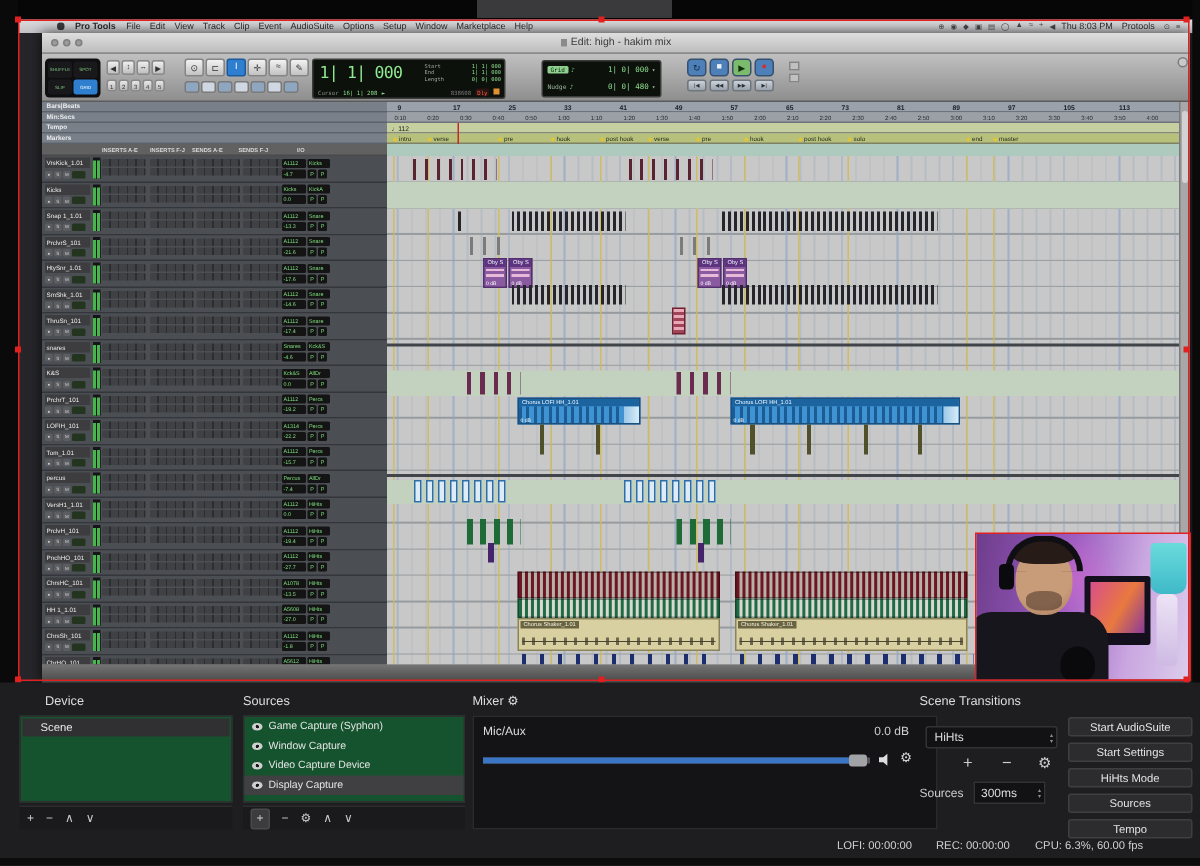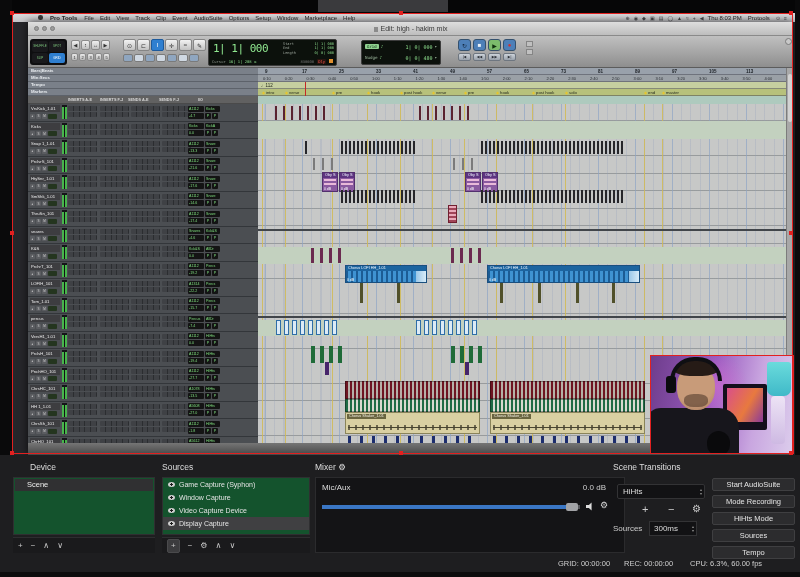--- a/index.html
+++ b/index.html
@@ -1428,27 +1428,27 @@
     <span class="durlabel">Sources</span>
     <div class="durbox">
       <span>300ms</span>
       <span class="spin">
           <span>▴</span>
           <span>▾</span>
         </span>
     </div>
     <div id="ctrlbtns">
         <div class="cbtn" style="top: 23px;">Start AudioSuite</div>
-        <div class="cbtn" style="top: 40px;">Mode Recording</div>
+        <div class="cbtn" style="top: 40px;">Start Settings</div>
         <div class="cbtn" style="top: 57px;">HiHts Mode</div>
         <div class="cbtn" style="top: 74px;">Sources</div>
         <div class="cbtn" style="top: 91px;">Tempo</div>
       </div>
 
-    <span class="statustxt" style="left:558px">GRID: 00:00:00</span>
+    <span class="statustxt" style="left:558px">LOFI: 00:00:00</span>
     <span class="statustxt" style="left:624px">REC: 00:00:00</span>
     <span class="statustxt" style="left:690px">CPU: 6.3%, 60.00 fps</span>
     <div class="obsbottom"></div>
   </div>
 
   <div class="abs strip-left"></div>
   <div class="abs strip-right"></div>
 </div>
 
 </body></html>

